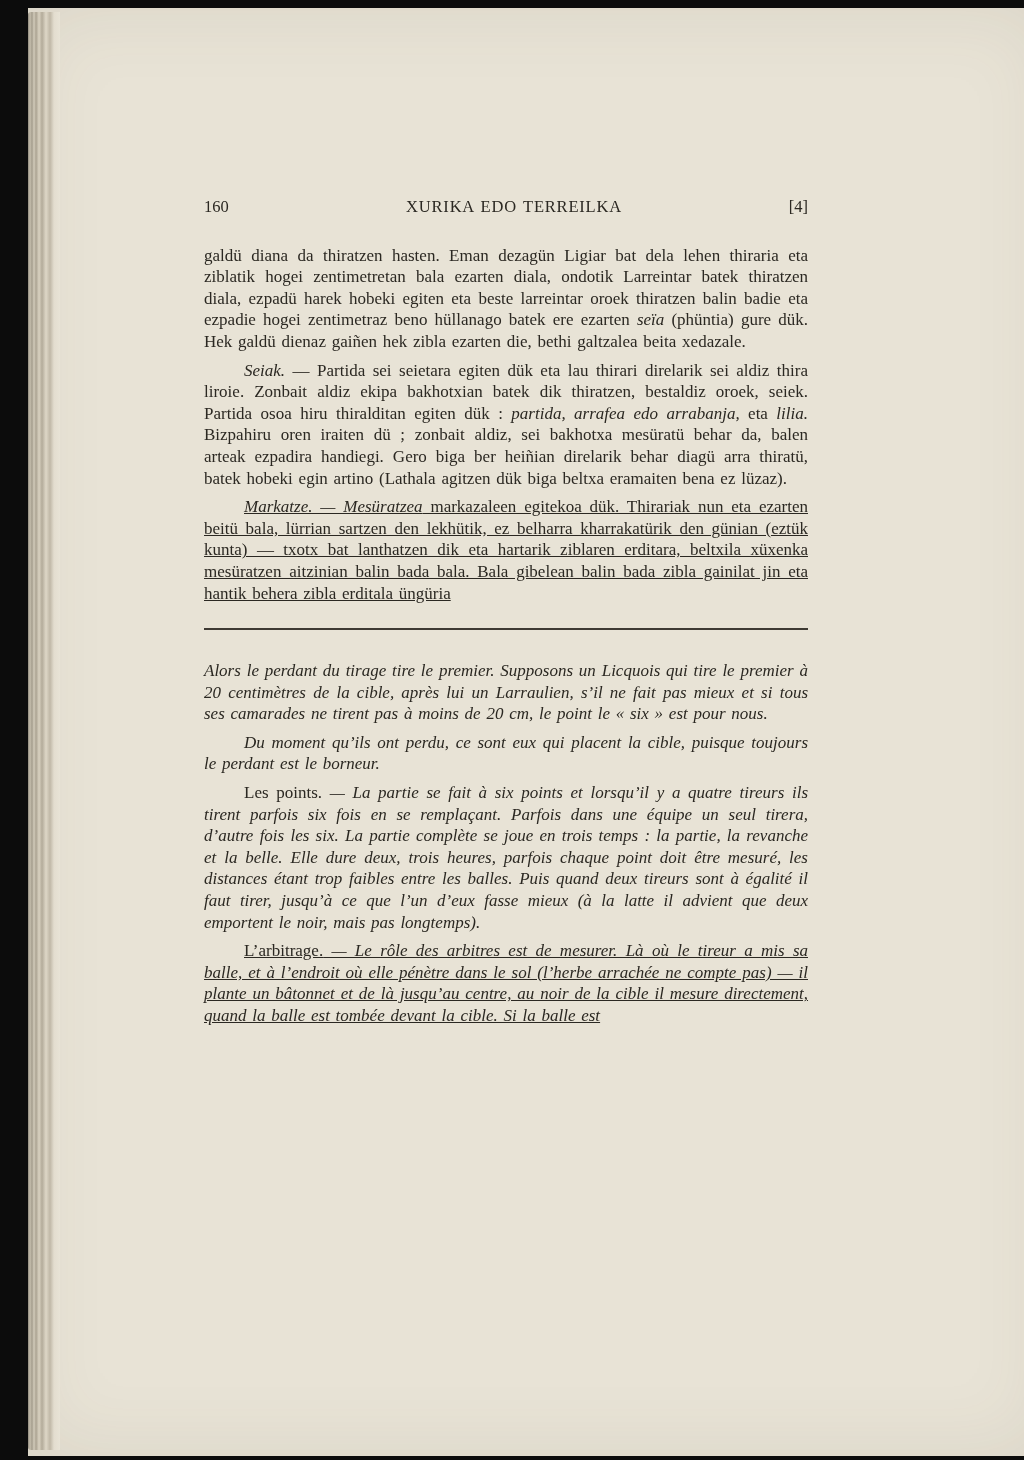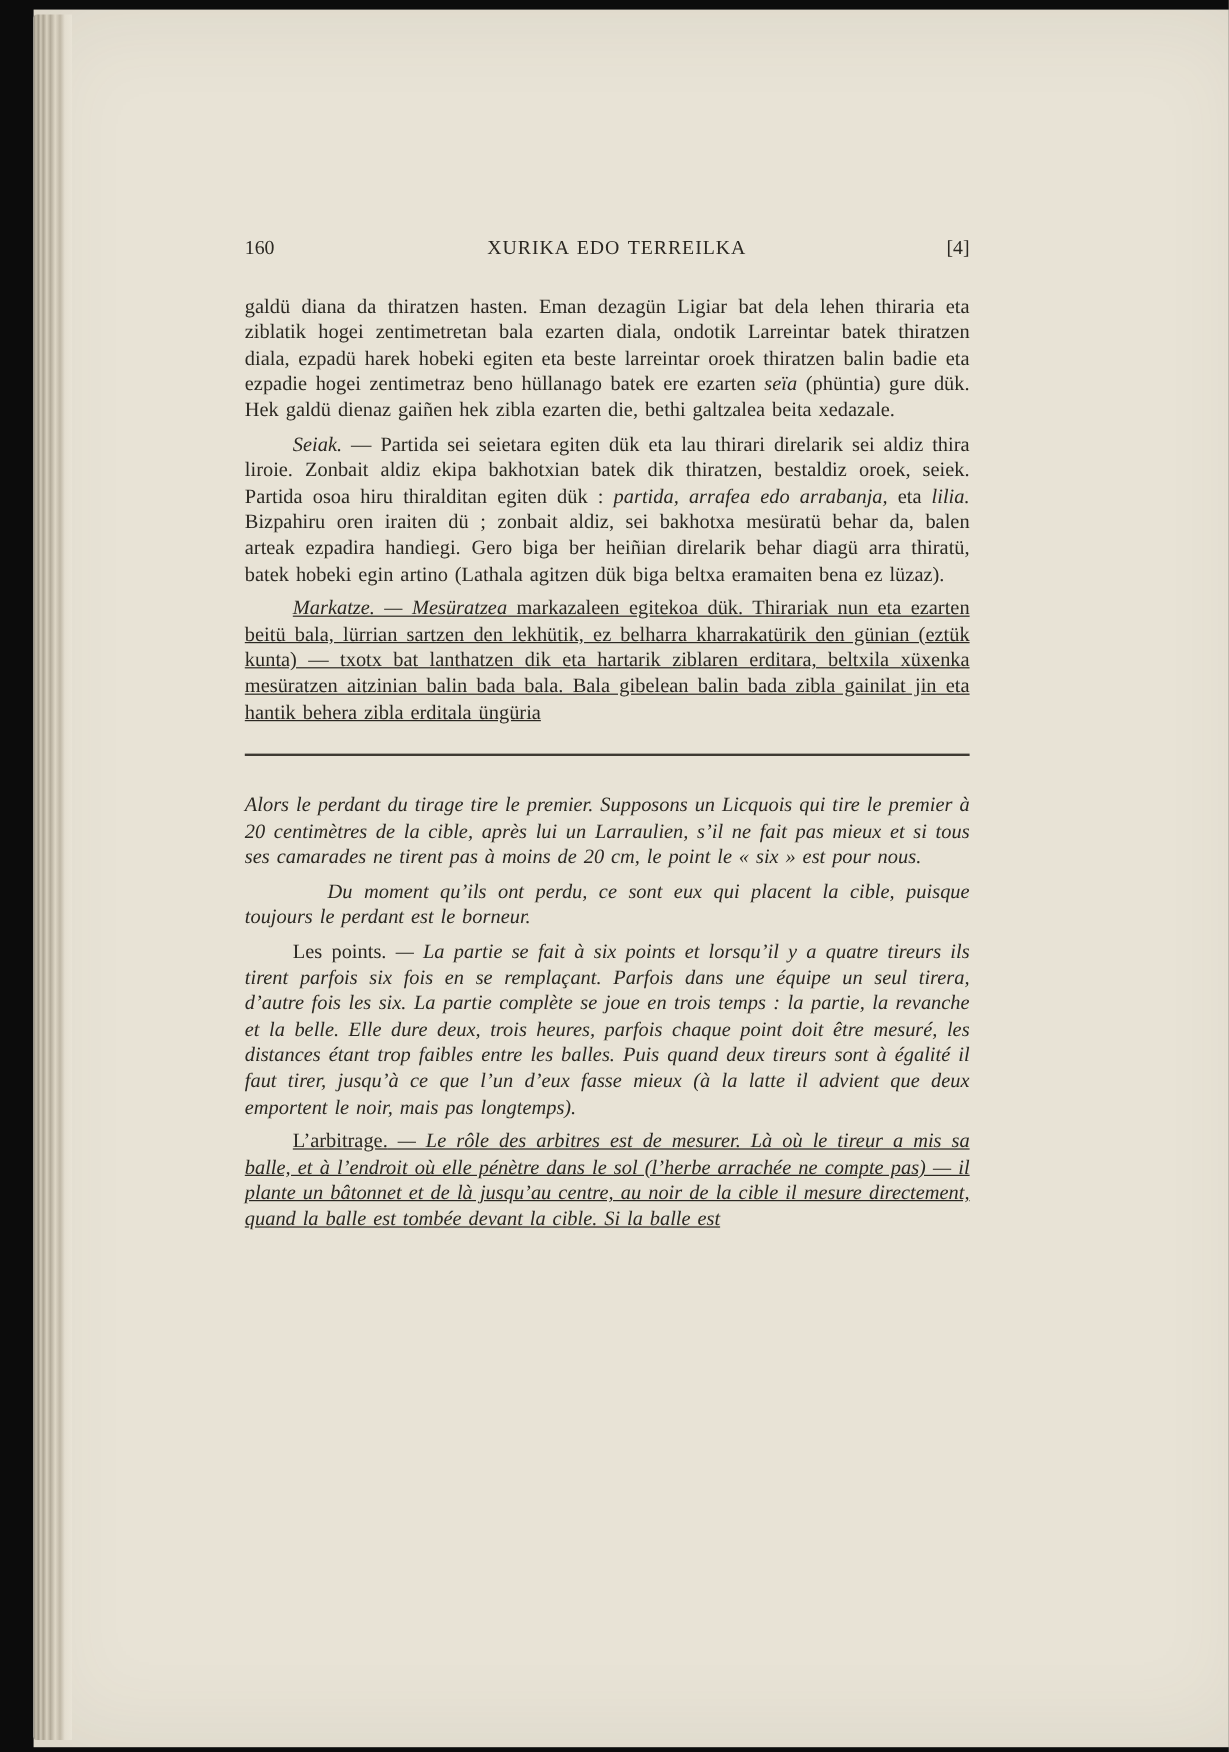--- a/index.html
+++ b/index.html
@@ -97,19 +97,19 @@
     <div class="basque">
       <p class="para"><span style="font-style: normal;">galdü diana da thiratzen hasten. Eman dezagün Ligiar bat dela lehen thiraria eta ziblatik hogei zentimetretan bala ezarten diala, ondotik Larreintar batek thiratzen diala, ezpadü harek hobeki egiten eta beste larreintar oroek thiratzen balin badie eta ezpadie hogei zentimetraz beno hüllanago batek ere ezarten </span><span style="font-style: italic;">seïa</span><span style="font-style: normal;"> (phüntia) gure dük. Hek galdü dienaz gaiñen hek zibla ezarten die, bethi galtzalea beita xedazale.</span></p>
       <p class="para indent"><span style="font-style: italic;">Seiak.</span><span style="font-style: normal;"> — Partida sei seietara egiten dük eta lau thirari direlarik sei aldiz thira liroie. Zonbait aldiz ekipa bakhotxian batek dik thiratzen, bestaldiz oroek, seiek. Partida osoa hiru thiralditan egiten dük : </span><span style="font-style: italic;">partida, arrafea edo arrabanja,</span><span style="font-style: normal;"> eta </span><span style="font-style: italic;">lilia.</span><span style="font-style: normal;"> Bizpahiru oren iraiten dü ; zonbait aldiz, sei bakhotxa mesüratü behar da, balen arteak ezpadira handiegi. Gero biga ber heiñian direlarik behar diagü arra thiratü, batek hobeki egin artino (Lathala agitzen dük biga beltxa eramaiten bena ez lüzaz).</span></p>
       <p class="para indent"><span style="font-style: italic;">Markatze. — Mesüratzea</span><span style="font-style: normal;"> markazaleen egitekoa dük. Thirariak nun eta ezarten beitü bala, lürrian sartzen den lekhütik, ez belharra kharrakatürik den günian (eztük kunta) — txotx bat lanthatzen dik eta hartarik ziblaren erditara, beltxila xüxenka mesüratzen aitzinian balin bada bala. Bala gibelean balin bada zibla gainilat jin eta hantik behera zibla erditala üngüria</span></p>
     </div>
 
     <hr class="divider">
 
     <div class="french">
       <p class="para"><span style="">Alors le perdant du tirage tire le premier. Supposons un Licquois qui tire le premier à 20 centimètres de la cible, après lui un Larraulien, s’il ne fait pas mieux et si tous ses camarades ne tirent pas à moins de 20 cm, le point le « six » est pour nous.</span></p>
-      <p class="para indent"><span style="font-style: italic; margin-left: 29px;">Du moment qu’ils ont perdu, ce sont eux qui placent la cible, puisque toujours le perdant est le borneur.</span></p>
+      <p class="para indent"><span style="font-style: italic;">Du moment qu’ils ont perdu, ce sont eux qui placent la cible, puisque toujours le perdant est le borneur.</span></p>
       <p class="para indent"><span style="font-style: normal;">Les points.</span><span style="font-style: italic;"> — La partie se fait à six points et lorsqu’il y a quatre tireurs ils tirent parfois six fois en se remplaçant. Parfois dans une équipe un seul tirera, d’autre fois les six. La partie complète se joue en trois temps : la partie, la revanche et la belle. Elle dure deux, trois heures, parfois chaque point doit être mesuré, les distances étant trop faibles entre les balles. Puis quand deux tireurs sont à égalité il faut tirer, jusqu’à ce que l’un d’eux fasse mieux (à la latte il advient que deux emportent le noir, mais pas longtemps).</span></p>
       <p class="para indent"><span style="font-style: normal;">L’arbitrage.</span><span style="font-style: italic;"> — Le rôle des arbitres est de mesurer. Là où le tireur a mis sa balle, et à l’endroit où elle pénètre dans le sol (l’herbe arrachée ne compte pas) — il plante un bâtonnet et de là jusqu’au centre, au noir de la cible il mesure directement, quand la balle est tombée devant la cible. Si la balle est</span></p>
     </div>
 
   </div>
 </div>
 
 </body></html>

